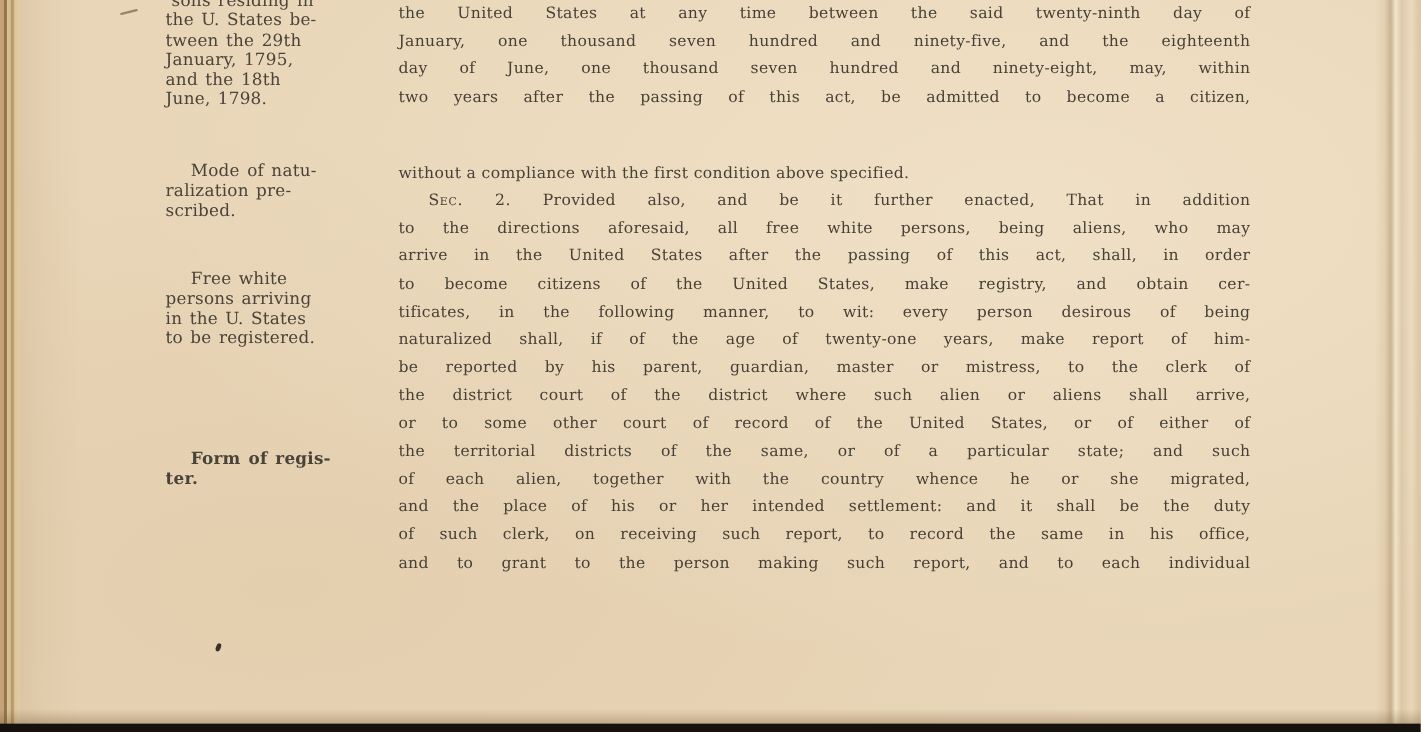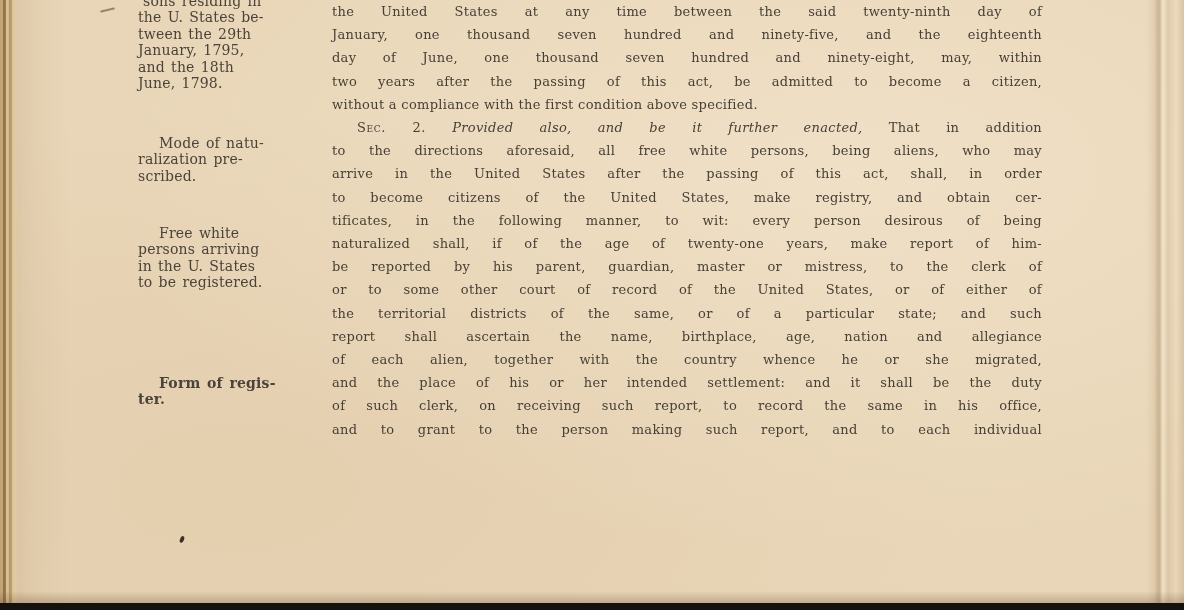--- a/index.html
+++ b/index.html
@@ -123,31 +123,31 @@
   }
   .body-line {
     font-size: 13px;
     line-height: 23.2px;
     letter-spacing: 0.3px;
     text-align: justify;
     text-align-last: justify;
   }
   .par-end {
     text-align-last: left;
+    margin-top: 40px;
   }
   .sec-line {
     padding-left: 25px;
     width: 685px;
   }
   .sec-label {
     font-variant-caps: small-caps;
     letter-spacing: 0.6px;
   }
   .sec-italic {
-    font-style: italic;
   }
 </style>
 </head>
 <body>
 
 <div class="page-surface"></div>
 <div class="gutter-left"></div>
 <div class="crease-right"></div>
 <div class="right-edge"></div>
 <div class="bottom-shade"></div>
@@ -181,20 +181,20 @@
     <span class="sec-label">Sec. 2.</span>
     <span class="sec-italic">Provided also, and be it further enacted,</span>
     <span class="sec-rest">That in addition</span>
   </div>
   <div class="body-line">to the directions aforesaid, all free white persons, being aliens, who may</div>
   <div class="body-line">arrive in the United States after the passing of this act, shall, in order</div>
   <div class="body-line">to become citizens of the United States, make registry, and obtain cer-</div>
   <div class="body-line">tificates, in the following manner, to wit: every person desirous of being</div>
   <div class="body-line">naturalized shall, if of the age of twenty-one years, make report of him-</div>
   <div class="body-line">be reported by his parent, guardian, master or mistress, to the clerk of</div>
+  <div class="body-line">the district court of the district where such alien or aliens shall arrive,</div>
   <div class="body-line">or to some other court of record of the United States, or of either of</div>
   <div class="body-line">the territorial districts of the same, or of a particular state; and such</div>
-  <div class="body-line">report shall ascertain the name, birthplace, age, nation and allegiance</div>
   <div class="body-line">of each alien, together with the country whence he or she migrated,</div>
   <div class="body-line">and the place of his or her intended settlement: and it shall be the duty</div>
   <div class="body-line">of such clerk, on receiving such report, to record the same in his office,</div>
   <div class="body-line">and to grant to the person making such report, and to each individual</div>
 </div>
 
 </body></html>

